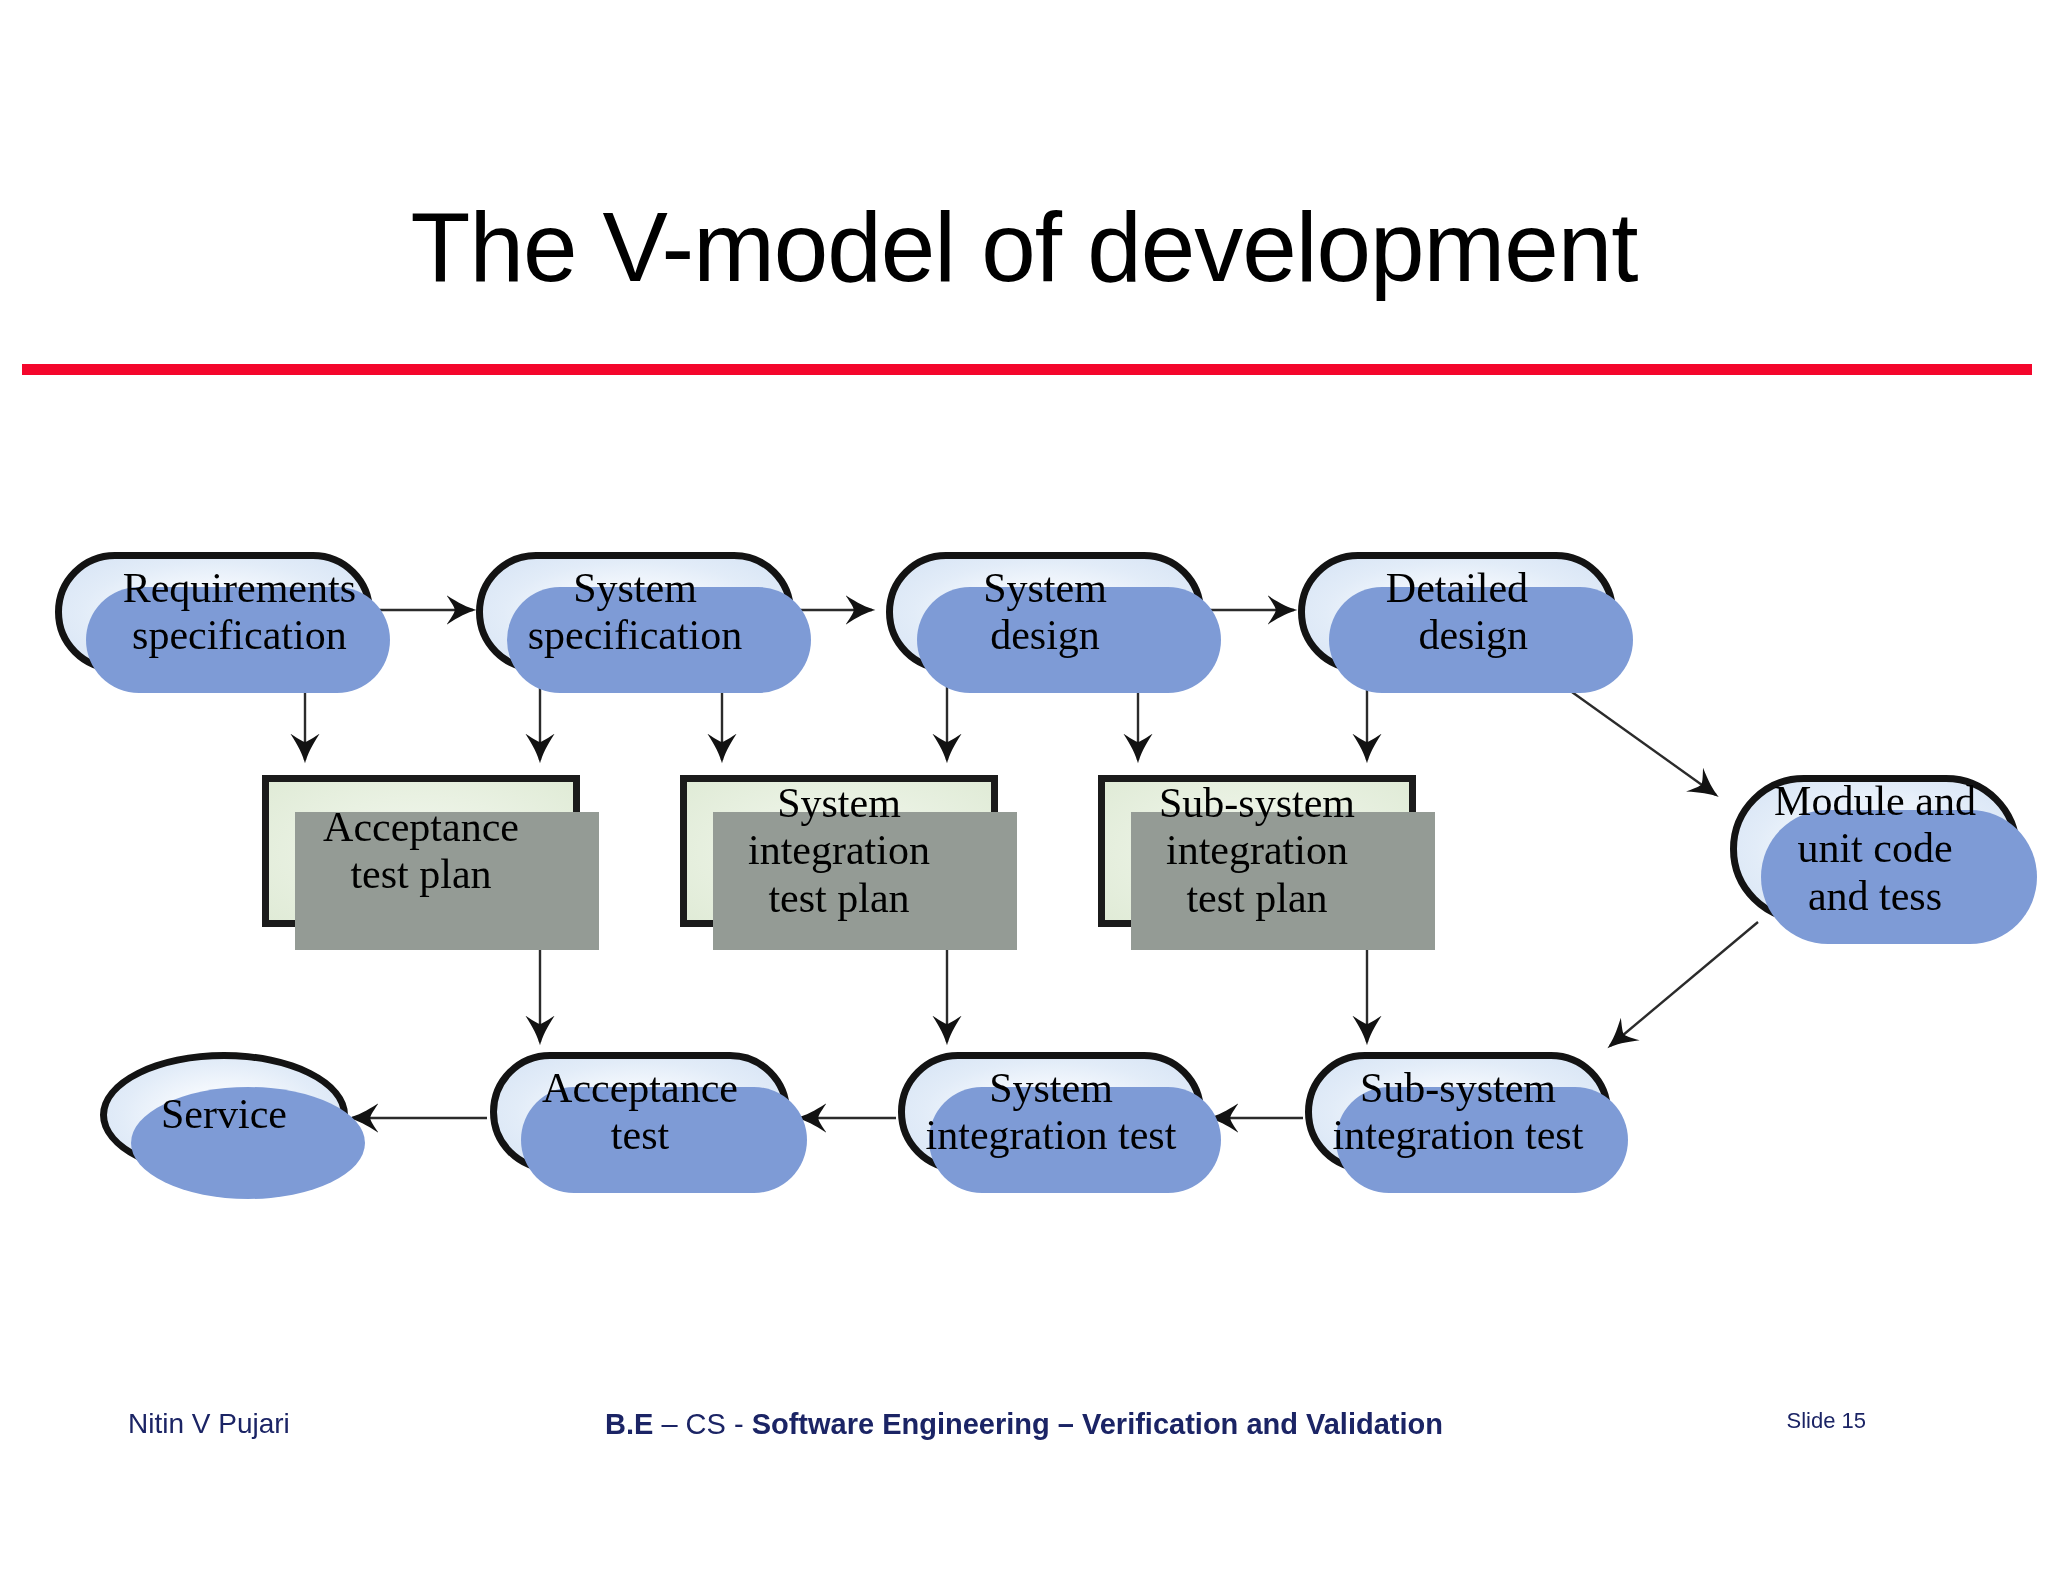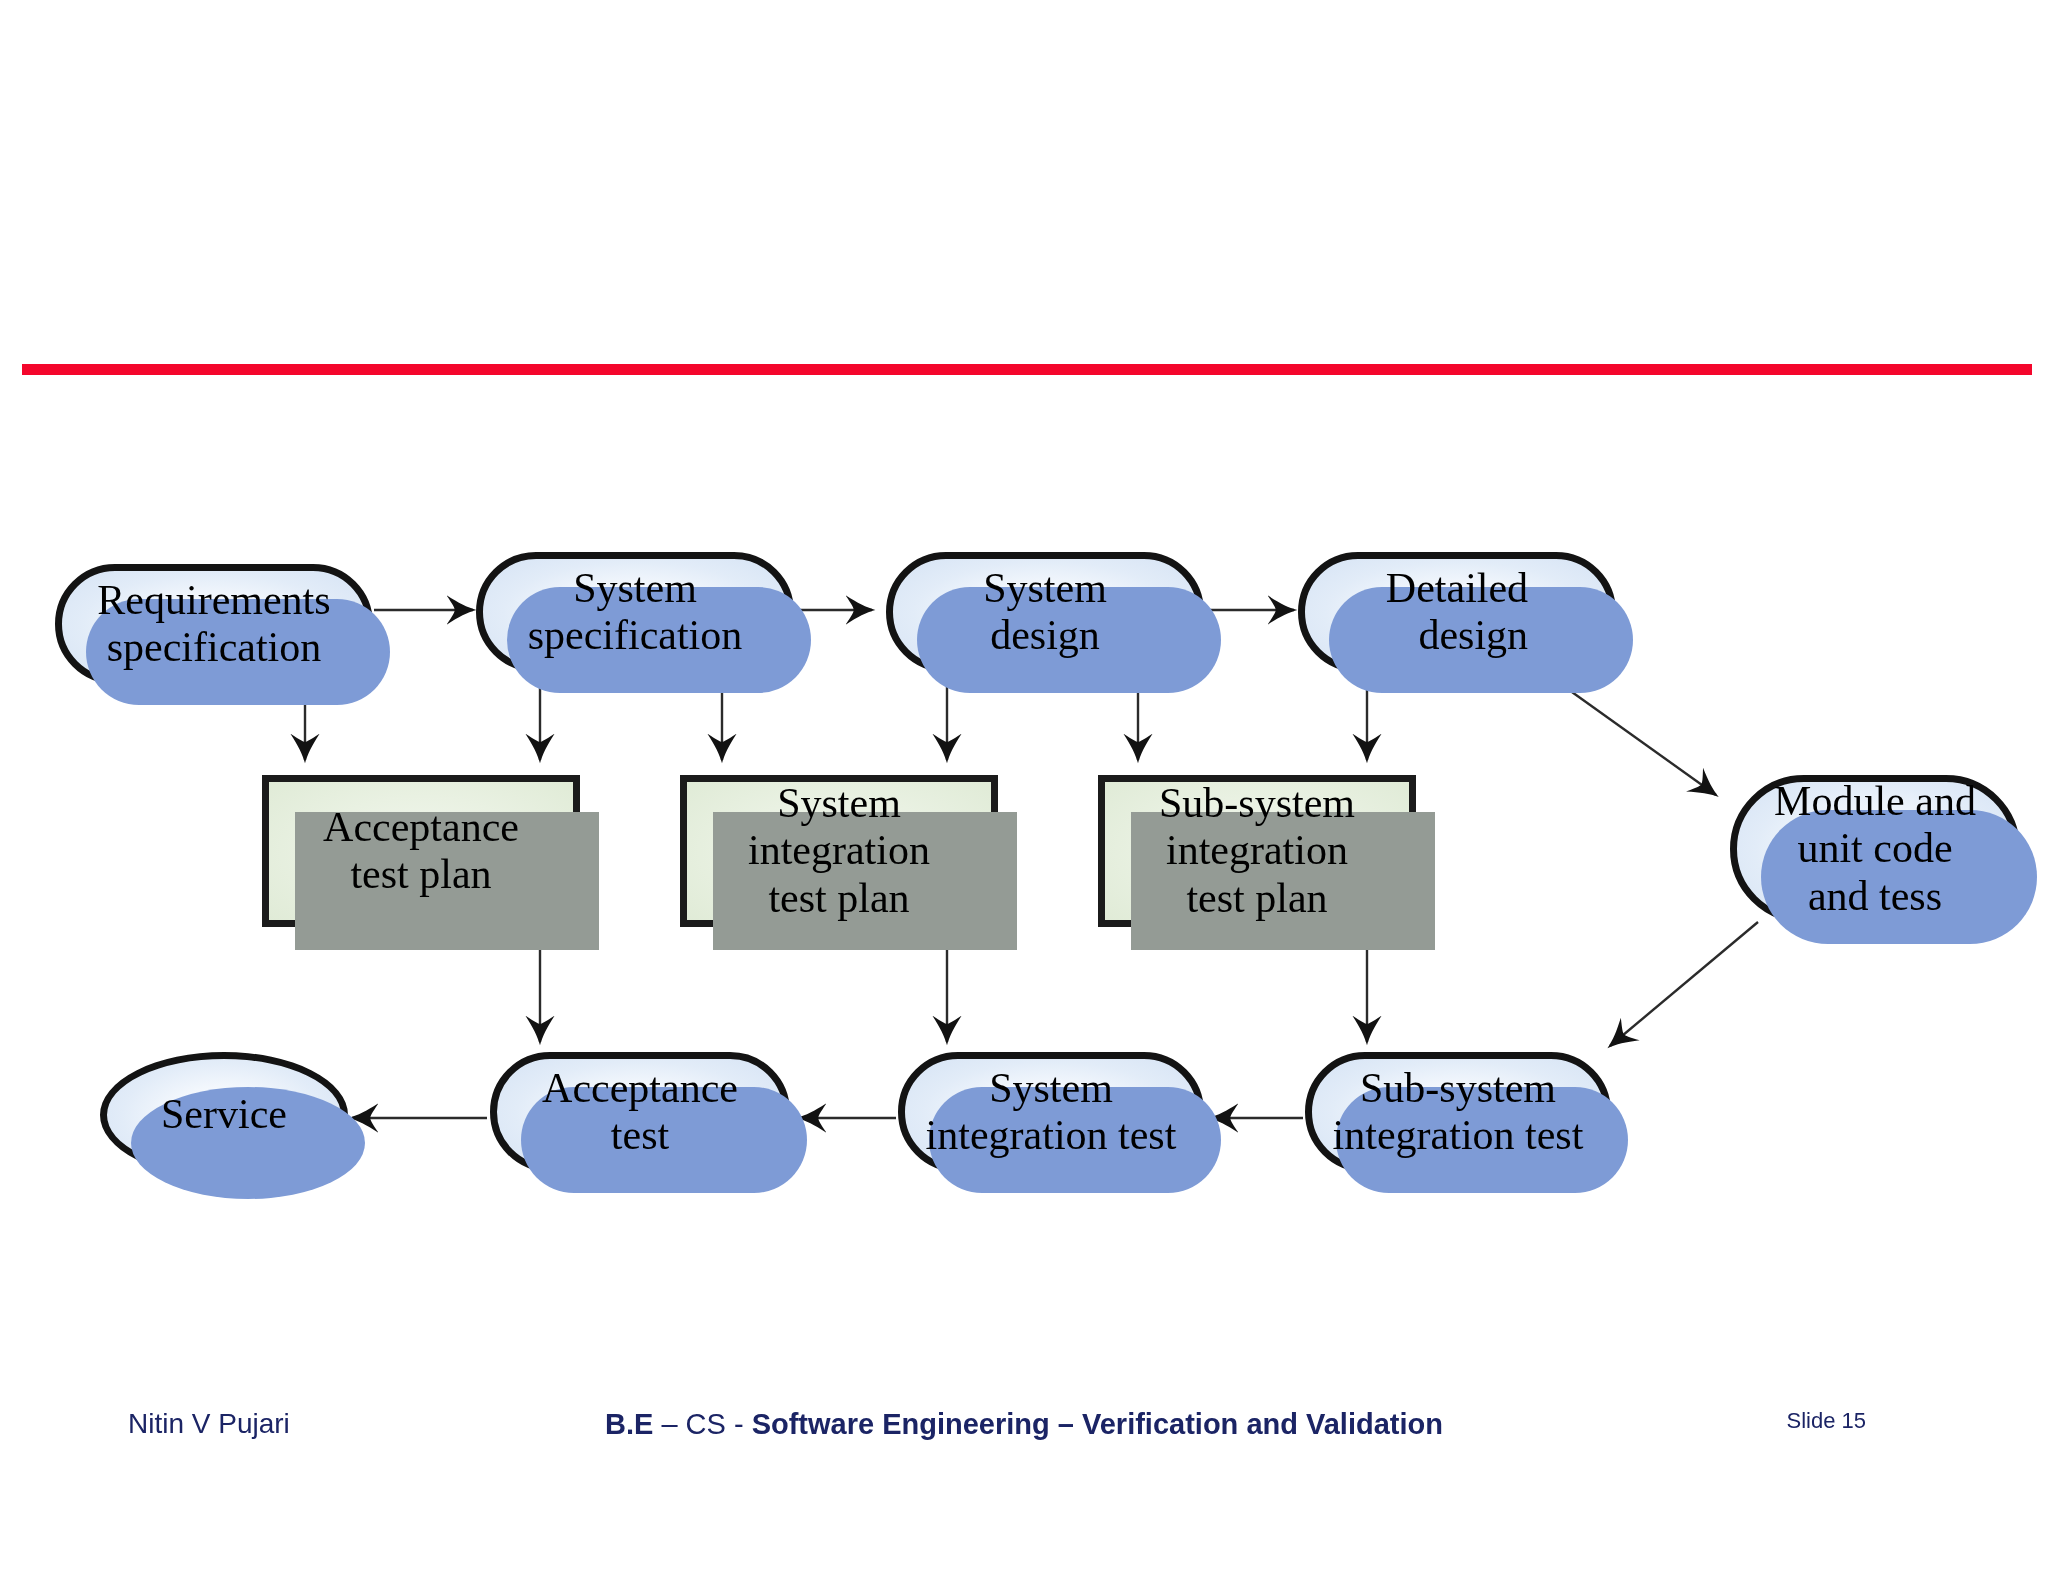--- a/index.html
+++ b/index.html
@@ -152,20 +152,21 @@
     right: 210px;
     top: 0;
     font-size: 22px;
   }
 </style>
 </head>
 <body>
 
 <div id="slide">
 
+  <div id="title">The V-model of development</div>
 
   <div id="title-rule"></div>
 
   <div id="diagram">
 
     <svg id="edges" viewBox="0 0 2048 1582" xmlns="http://www.w3.org/2000/svg">
       <defs>
         <marker id="barb" markerWidth="13" markerHeight="13" refX="11" refY="6.5" orient="auto" markerUnits="strokeWidth">
           <path d="M0,0.4 C5,3.6 8.4,5.4 12.4,6.5 C8.4,7.6 5,9.4 0,12.6 C2.6,8.7 3.4,7.4 3.4,6.5 C3.4,5.6 2.6,4.3 0,0.4 Z" fill="#121212"></path>
         </marker>
@@ -191,21 +192,21 @@
         <line x1="1367" y1="928" x2="1367" y2="1042" marker-end="url(#barb)"></line>
 
         <line x1="1758" y1="922" x2="1610" y2="1046" marker-end="url(#barb)"></line>
 
         <line x1="1303" y1="1118" x2="1212" y2="1118" marker-end="url(#barb)"></line>
         <line x1="896" y1="1118" x2="800" y2="1118" marker-end="url(#barb)"></line>
         <line x1="487" y1="1118" x2="352" y2="1118" marker-end="url(#barb)"></line>
       </g>
     </svg>
 
-    <div class="node proc" style="left:55px;  top:564px;  width:318px; height:120px;">
+    <div class="node proc" style="left:55px;  top:552px;  width:318px; height:120px;justify-content:flex-end;">
       <span class="label">Requirements<br>specification</span>
     </div>
 
     <div class="node proc" style="left:476px; top:552px;  width:318px; height:120px;">
       <span class="label">System<br>specification</span>
     </div>
 
     <div class="node proc" style="left:886px; top:552px;  width:318px; height:120px;">
       <span class="label">System<br>design</span>
     </div>

